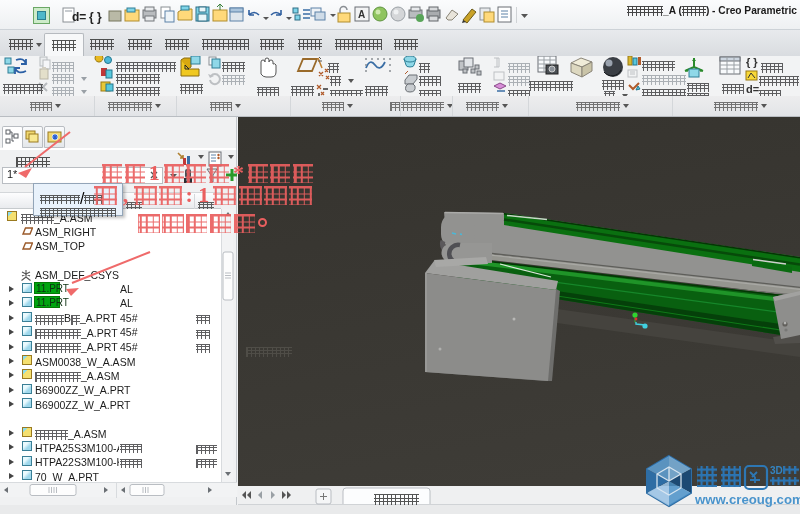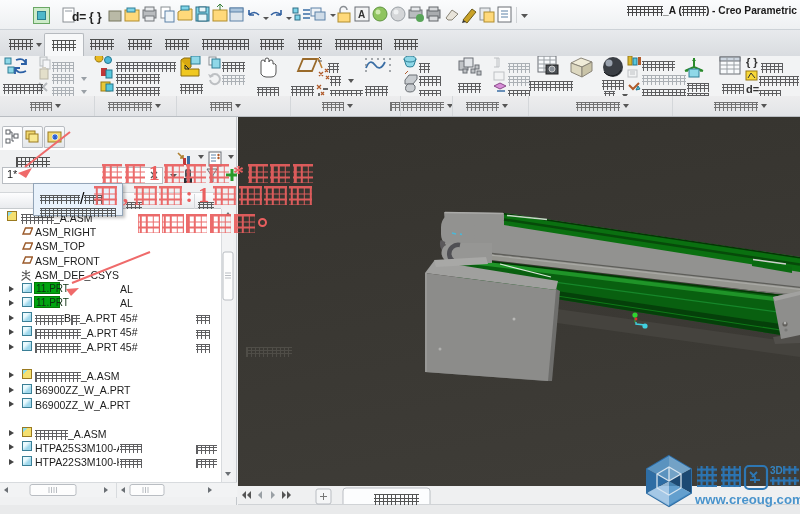--- a/index.html
+++ b/index.html
@@ -421,26 +421,20 @@
           <path d="M3 9 l2.5 -6 l7 0 l-2.5 6 z" fill="none" stroke="#9a5a2a" stroke-width="1.4"></path>
         </svg>
         <span class="nm">ASM_TOP</span>
       </div>
   <div class="tree-row" style="top:15.4px">
         <svg class="icsvg" style="left:20px">
           <path d="M3 9 l2.5 -6 l7 0 l-2.5 6 z" fill="none" stroke="#9a5a2a" stroke-width="1.4"></path>
         </svg>
         <span class="nm">ASM_RIGHT</span>
       </div>
-  <div class="tree-row" style="top:44.2px">
-        <svg class="icsvg" style="left:20px">
-          <path d="M3 9 l2.5 -6 l7 0 l-2.5 6 z" fill="none" stroke="#9a5a2a" stroke-width="1.4"></path>
-        </svg>
-        <span class="nm">ASM_FRONT</span>
-      </div>
   <div class="tree-row" style="top:58.6px">
         <svg class="icsvg" style="left:20px">
           <path d="M6 1 v7 m-4.5 3.5 l4.5 -3.5 l4.5 3.5 M2 3 l8 4 m0 -4 l-8 4" stroke="#555" stroke-width="1.1" fill="none"></path>
         </svg>
         <span class="nm">ASM_DEF_CSYS</span>
       </div>
   <div class="tree-row" style="top:73px">
         <i class="exp"></i>
         <i class="ic ic-part"></i>
         <span class="grn">11.PRT</span>
@@ -466,20 +460,25 @@
         <span class="mat">45#</span>
         <span class="proc"><span class="z" style="width:14px;height:9px;"></span></span>
       </div>
   <div class="tree-row" style="top:130.6px">
         <i class="exp"></i>
         <i class="ic ic-part"></i>
         <span class="nm"><span class="z" style="width:46px;height:10px;"></span>_A.PRT</span>
         <span class="mat">45#</span>
         <span class="proc"><span class="z" style="width:14px;height:9px;"></span></span>
       </div>
+  <div class="tree-row" style="top:145px">
+        <i class="exp"></i>
+        <i class="ic ic-asm"></i>
+        <span class="nm">ASM0038_W_A.ASM</span>
+      </div>
   <div class="tree-row" style="top:159.4px">
         <i class="exp"></i>
         <i class="ic ic-asm"></i>
         <span class="nm"><span class="z" style="width:46px;height:10px;"></span>_A.ASM</span>
       </div>
   <div class="tree-row" style="top:173.8px">
         <i class="exp"></i>
         <i class="ic ic-part"></i>
         <span class="nm">B6900ZZ_W_A.PRT</span>
       </div>
@@ -499,20 +498,25 @@
         <span class="nm" style="width:84px;overflow:hidden;">HTPA25S3M100-A-H</span>
         <span class="mat"><span class="z" style="width:22px;height:9px;"></span></span>
         <span class="proc"><span class="z" style="width:21px;height:9px;"></span></span>
       </div>
   <div class="tree-row" style="top:245.8px">
         <i class="exp"></i>
         <i class="ic ic-part"></i>
         <span class="nm" style="width:84px;overflow:hidden;">HTPA22S3M100-K-H</span>
         <span class="mat"><span class="z" style="width:22px;height:9px;"></span></span>
         <span class="proc"><span class="z" style="width:21px;height:9px;"></span></span>
+      </div>
+  <div class="tree-row" style="top:260.2px">
+        <i class="exp"></i>
+        <i class="ic ic-part"></i>
+        <span class="nm">70_W_A.PRT</span>
       </div>
  </div>
 
  <div class="abs" style="left:221px;top:92px;width:12px;height:273px;background:#f2f3f4;border-left:1px solid #d8dbde;">
   <svg width="12" height="273">
    <path d="M3 7 l3 -4 l3 4 z" fill="#6a6f74"></path>
    <rect x="1" y="43" width="10" height="48" rx="2" fill="#fdfdfd" stroke="#b9bdc2"></rect>
    <path d="M3 64 h6 M3 66.5 h6 M3 69 h6" stroke="#b9bdc2"></path>
    <path d="M3 263 l3 4 l3 -4 z" fill="#6a6f74"></path>
   </svg>

